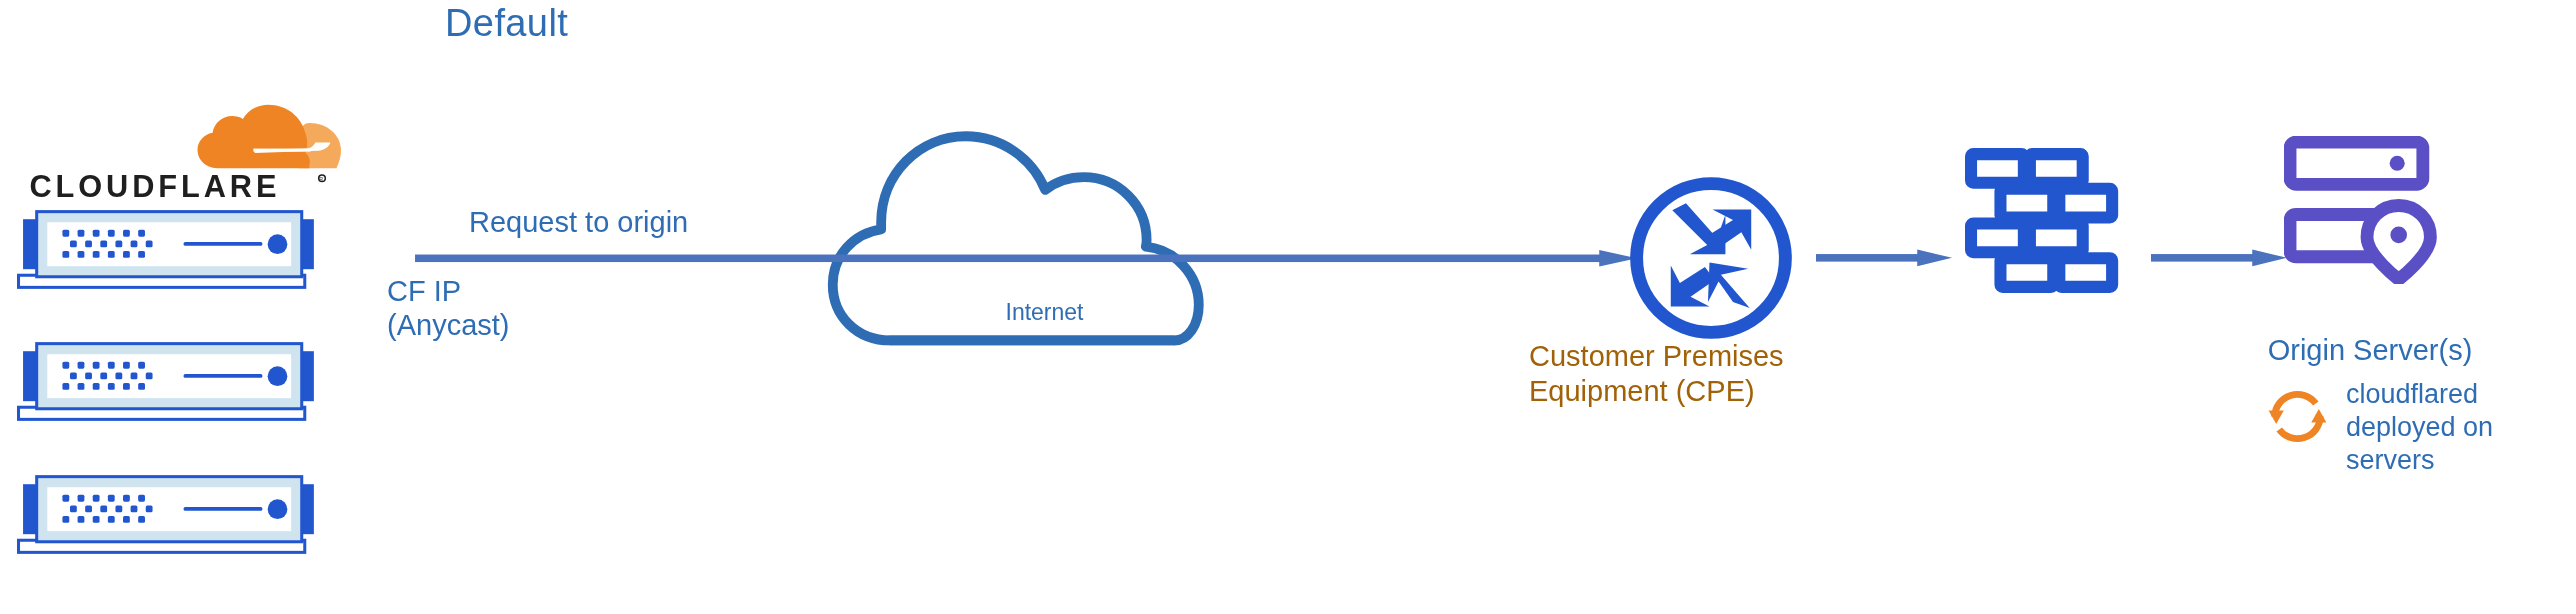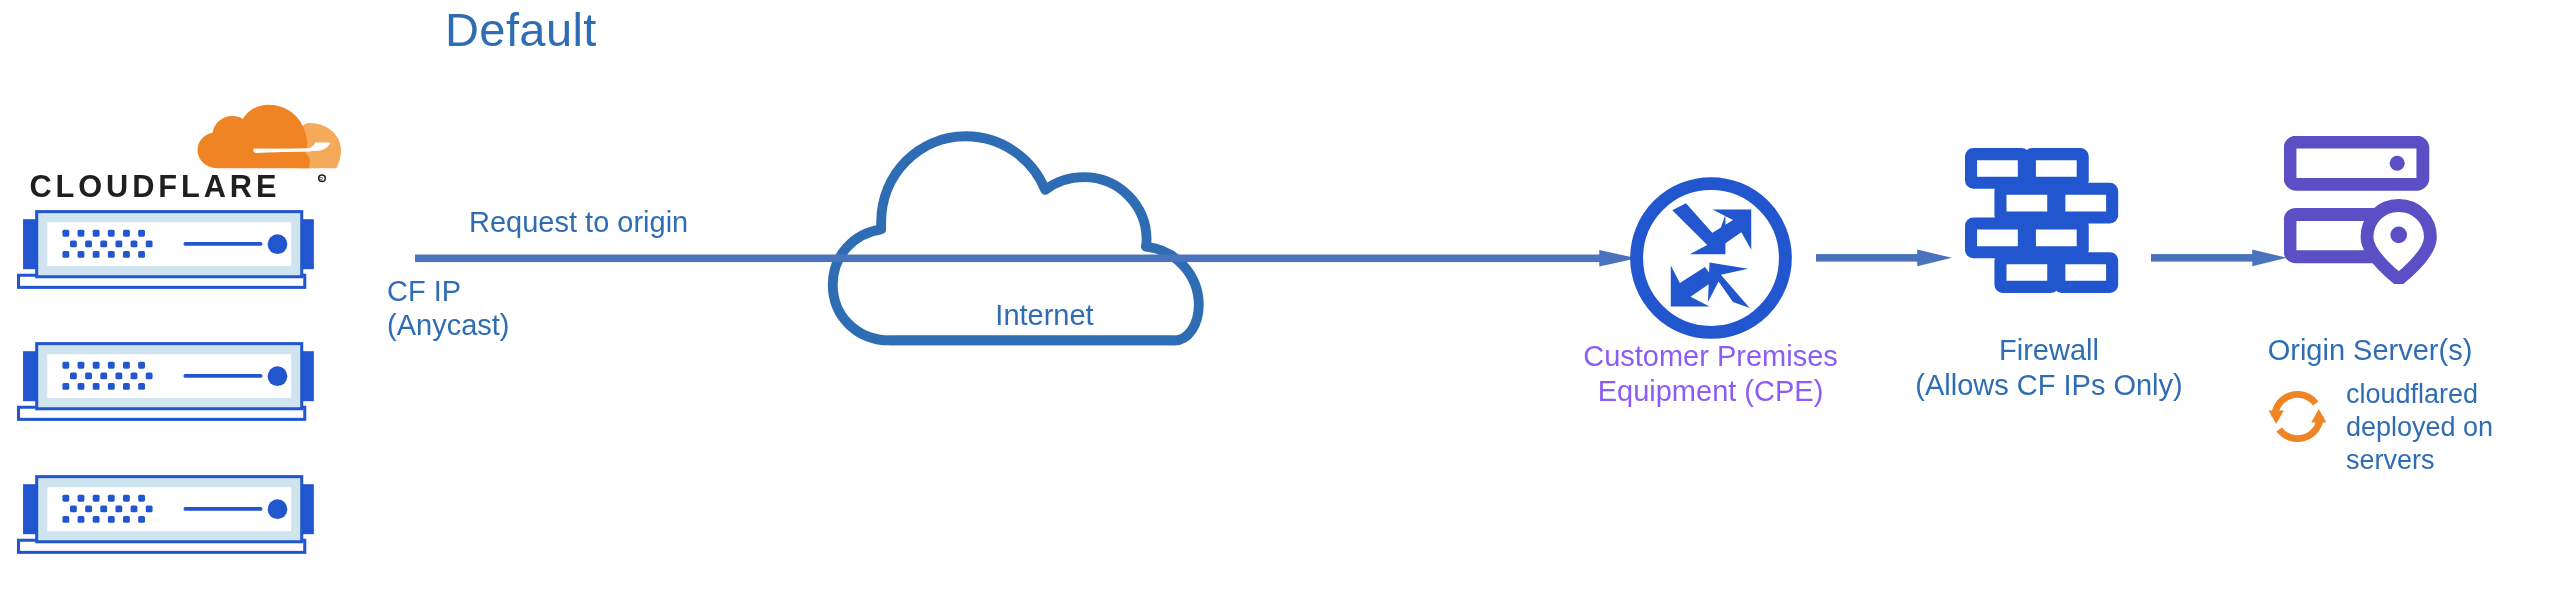--- a/index.html
+++ b/index.html
@@ -21,21 +21,21 @@
     inset: 0;
     width: 2576px;
     height: 614px;
   }
 
   
   #diagram-title {
     position: absolute;
     left: 445px;
     top: 1.5px;
-    font-size: 47px;
+    font-size: 38px;
     color: #2e6db4;
     letter-spacing: 0.4px;
     white-space: nowrap;
     font-weight: 400;
   }
 
   
   #cloudflare-logo {
     position: absolute;
     left: 28px;
@@ -101,40 +101,40 @@
     top: 106px;
     width: 439px;
     height: 242px;
   }
   #label-internet {
     position: absolute;
     left: 825px;
     top: 299px;
     width: 439px;
     text-align: center;
-    font-size: 29px;
+    font-size: 23px;
     color: #2e6db4;
   }
 
   
   #cpe-icon {
     position: absolute;
     left: 1626px;
     top: 173px;
     width: 170px;
     height: 170px;
   }
   #label-cpe {
     position: absolute;
     left: 1529px;
     top: 339px;
     width: 363px;
-    text-align: center;
+    text-align: left;
     font-size: 29px;
-    color: #8b5cf6;
+    color: #a16207;
     line-height: 1.2;
   }
 
   
   #arrow-cpe-firewall {
     position: absolute;
     left: 1816px;
     top: 248px;
     width: 136px;
     height: 19.7px;
@@ -415,24 +415,20 @@
         <rect x="125" y="54" width="70" height="38" rx="3"></rect>
 
         <rect x="8" y="100" width="70" height="38" rx="3"></rect>
         <rect x="86" y="100" width="70" height="38" rx="3"></rect>
 
         <rect x="47" y="146" width="70" height="38" rx="3"></rect>
         <rect x="125" y="146" width="70" height="38" rx="3"></rect>
       </g>
     </svg>
   </div>
-  <div id="label-firewall">
-    <div>Firewall</div>
-    <div>(Allows CF IPs Only)</div>
-  </div>
 
   <div id="arrow-firewall-origin">
     <svg viewBox="0 0 180 26" width="136" height="19.7" xmlns="http://www.w3.org/2000/svg">
       <rect x="0" y="8" width="140" height="10" fill="#4a72bd"></rect>
       <polygon points="134,2 180,13 134,24" fill="#4a72bd"></polygon>
     </svg>
   </div>
 
   <div id="origin-server-icon">
     <svg viewBox="0 0 216 196" width="163" height="148" xmlns="http://www.w3.org/2000/svg">

